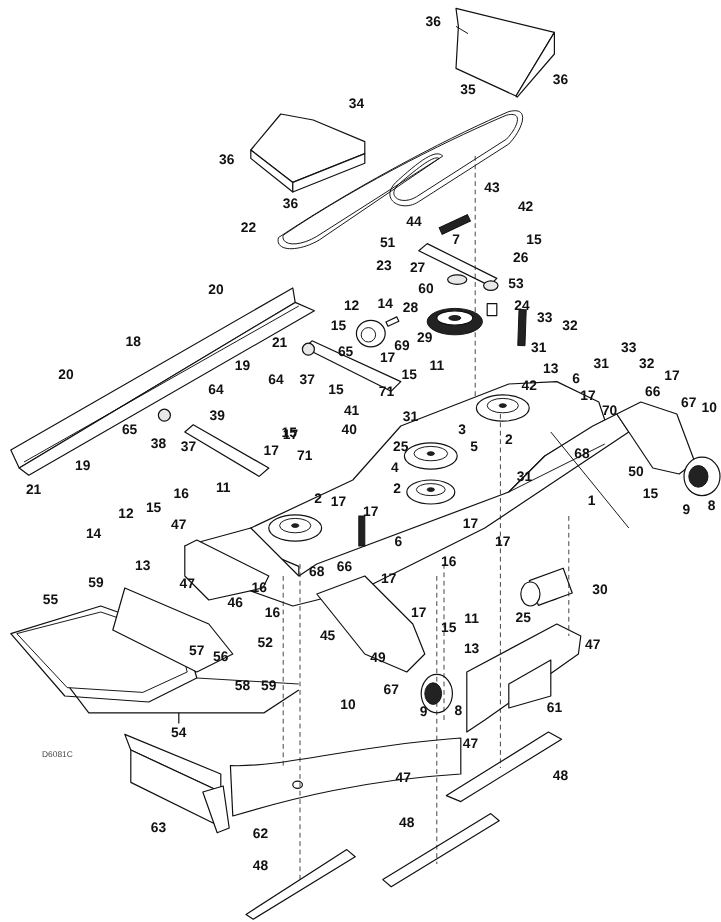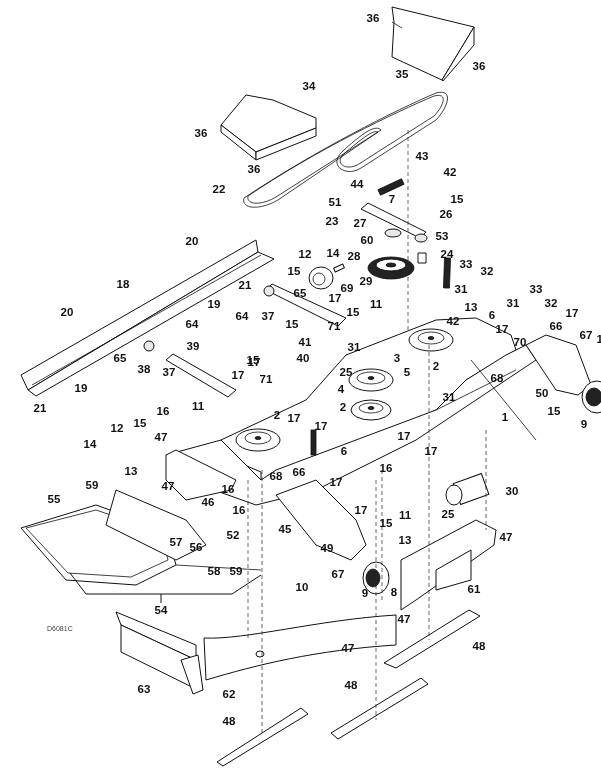--- a/index.html
+++ b/index.html
@@ -1,17 +1,17 @@
 <!DOCTYPE html>
 <html><head>
 <meta charset="utf-8">
 <style>
   html,body{margin:0;padding:0;background:#fff;}
   body{width:601px;height:768px;overflow:hidden;position:relative;font-family:"Liberation Sans",sans-serif;}
-  #stage{position:absolute;left:16px;top:0;width:483px;height:768px;}
+  #stage{position:absolute;left:4px;top:0;width:483px;height:768px;}
   svg{position:absolute;left:0;top:0;}
   .callout{font-family:"Liberation Sans",sans-serif;font-weight:bold;font-size:11.5px;fill:#111;}
   .ref{font-family:"Liberation Sans",sans-serif;font-size:7px;fill:#444;}
   .part{fill:#fff;stroke:#111;stroke-width:1;stroke-linejoin:round;}
   .thin{fill:none;stroke:#111;stroke-width:0.8;}
   .dash{fill:none;stroke:#222;stroke-width:0.7;stroke-dasharray:4 3;}
   .lead{fill:none;stroke:#111;stroke-width:1;}
   .dark{fill:#222;stroke:#111;stroke-width:0.8;}
   .grey{fill:#e8e8e8;stroke:#111;stroke-width:1;}
 </style>

